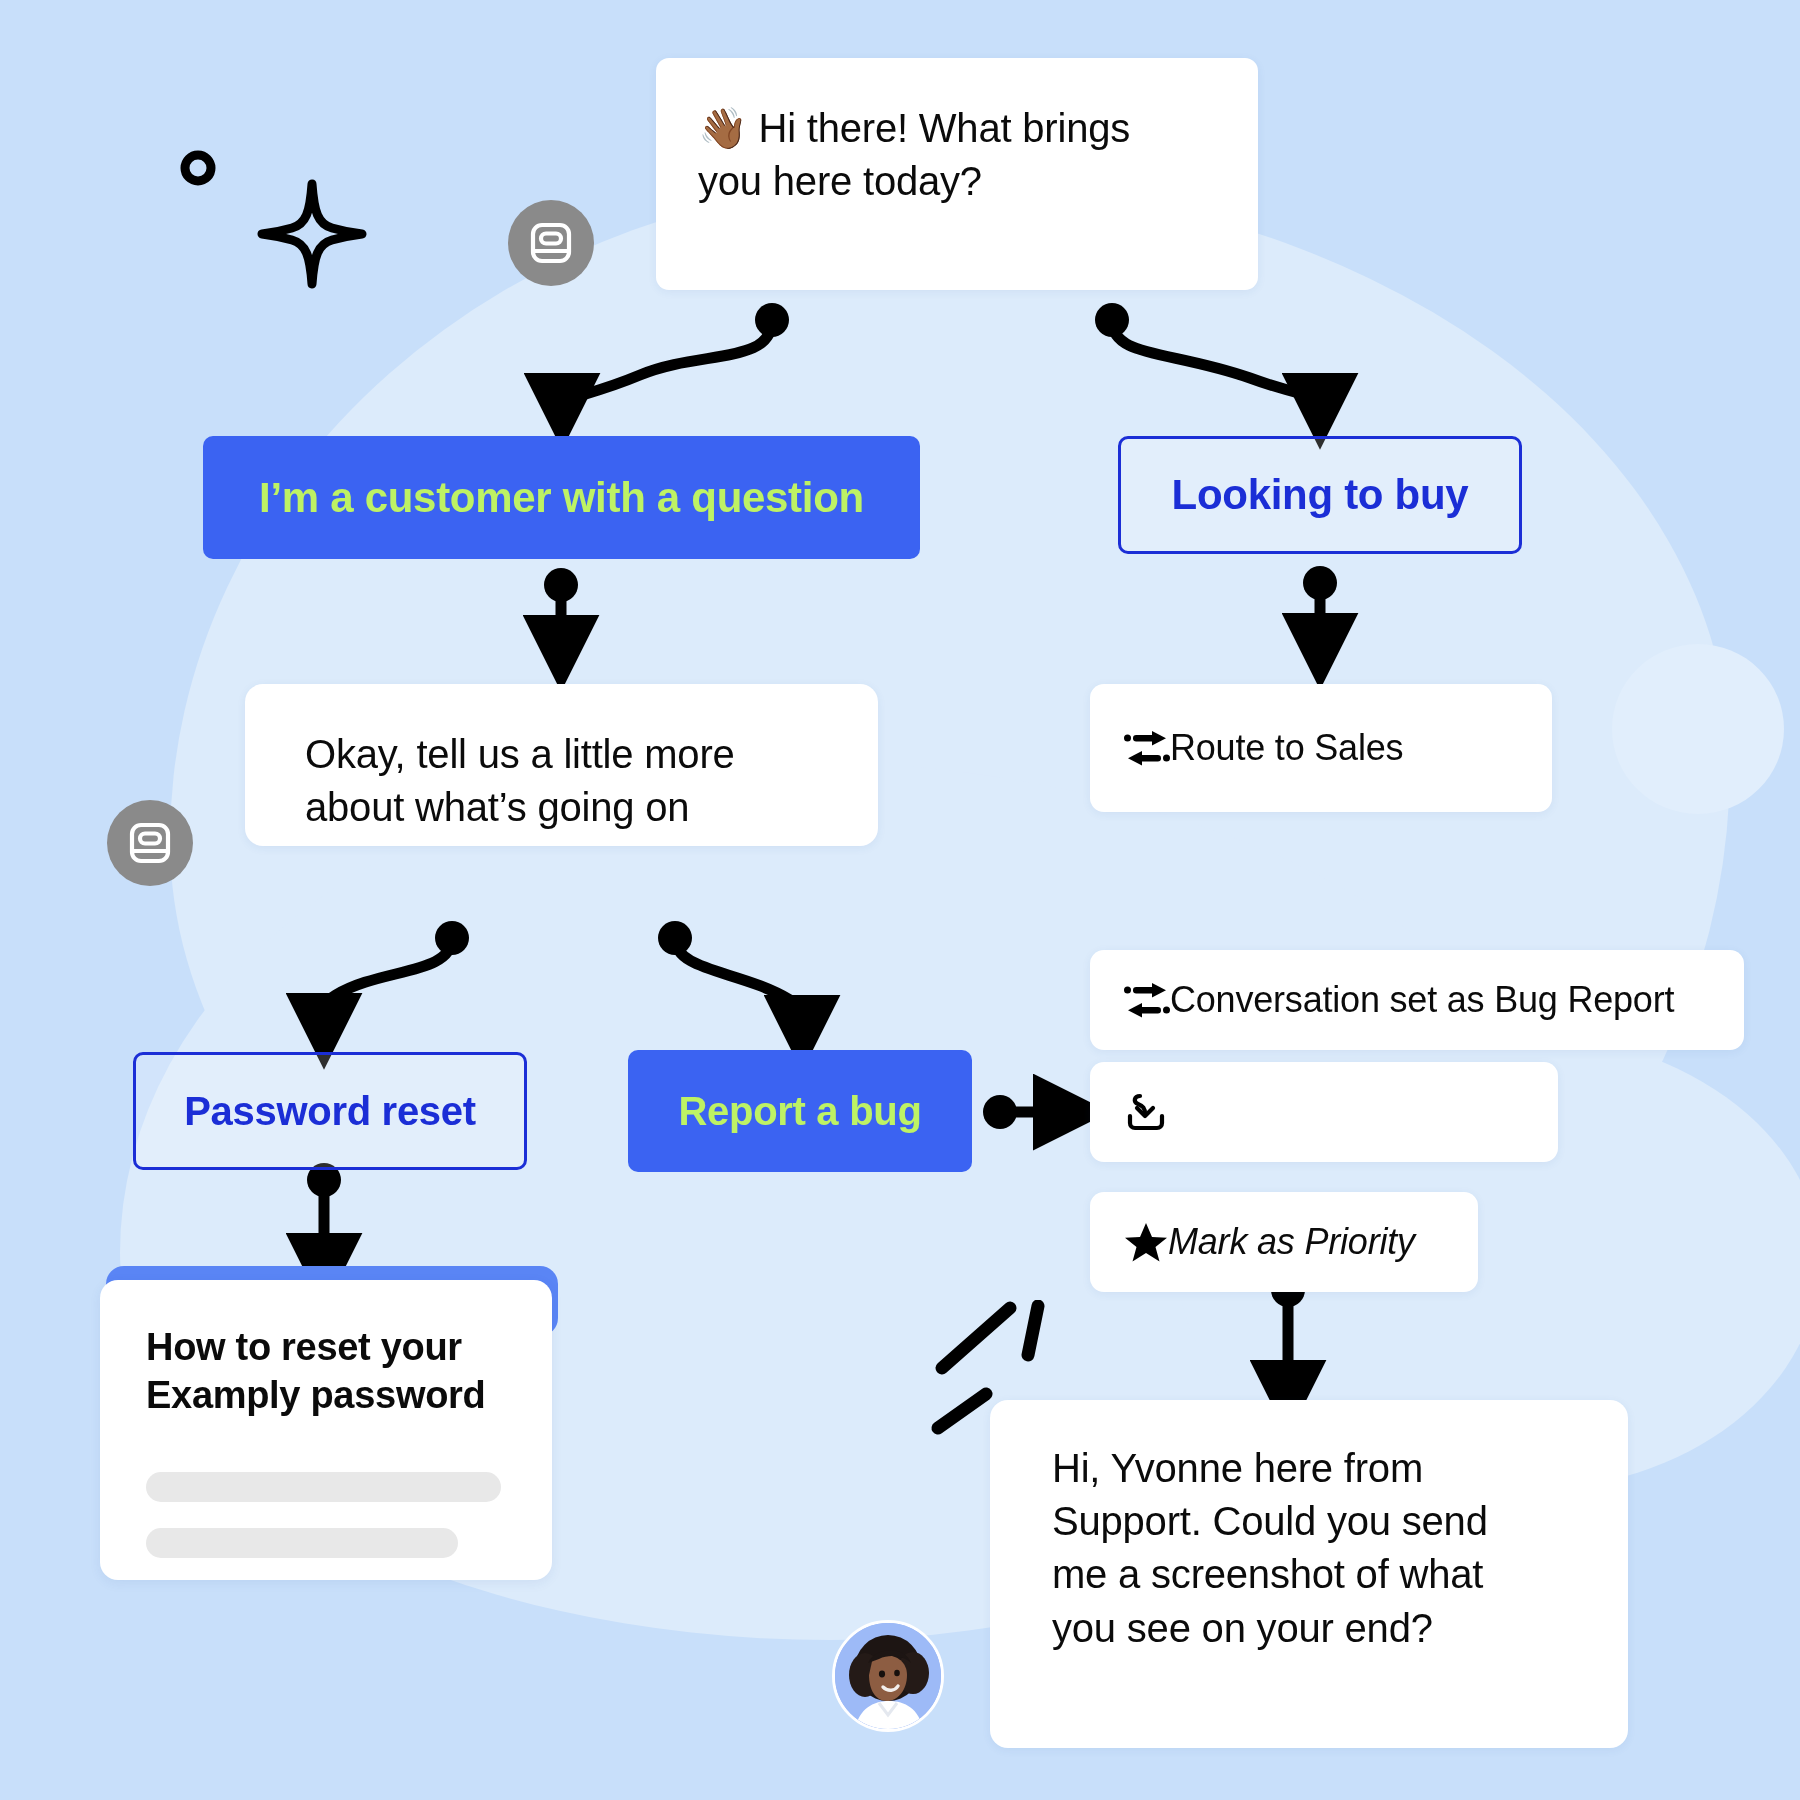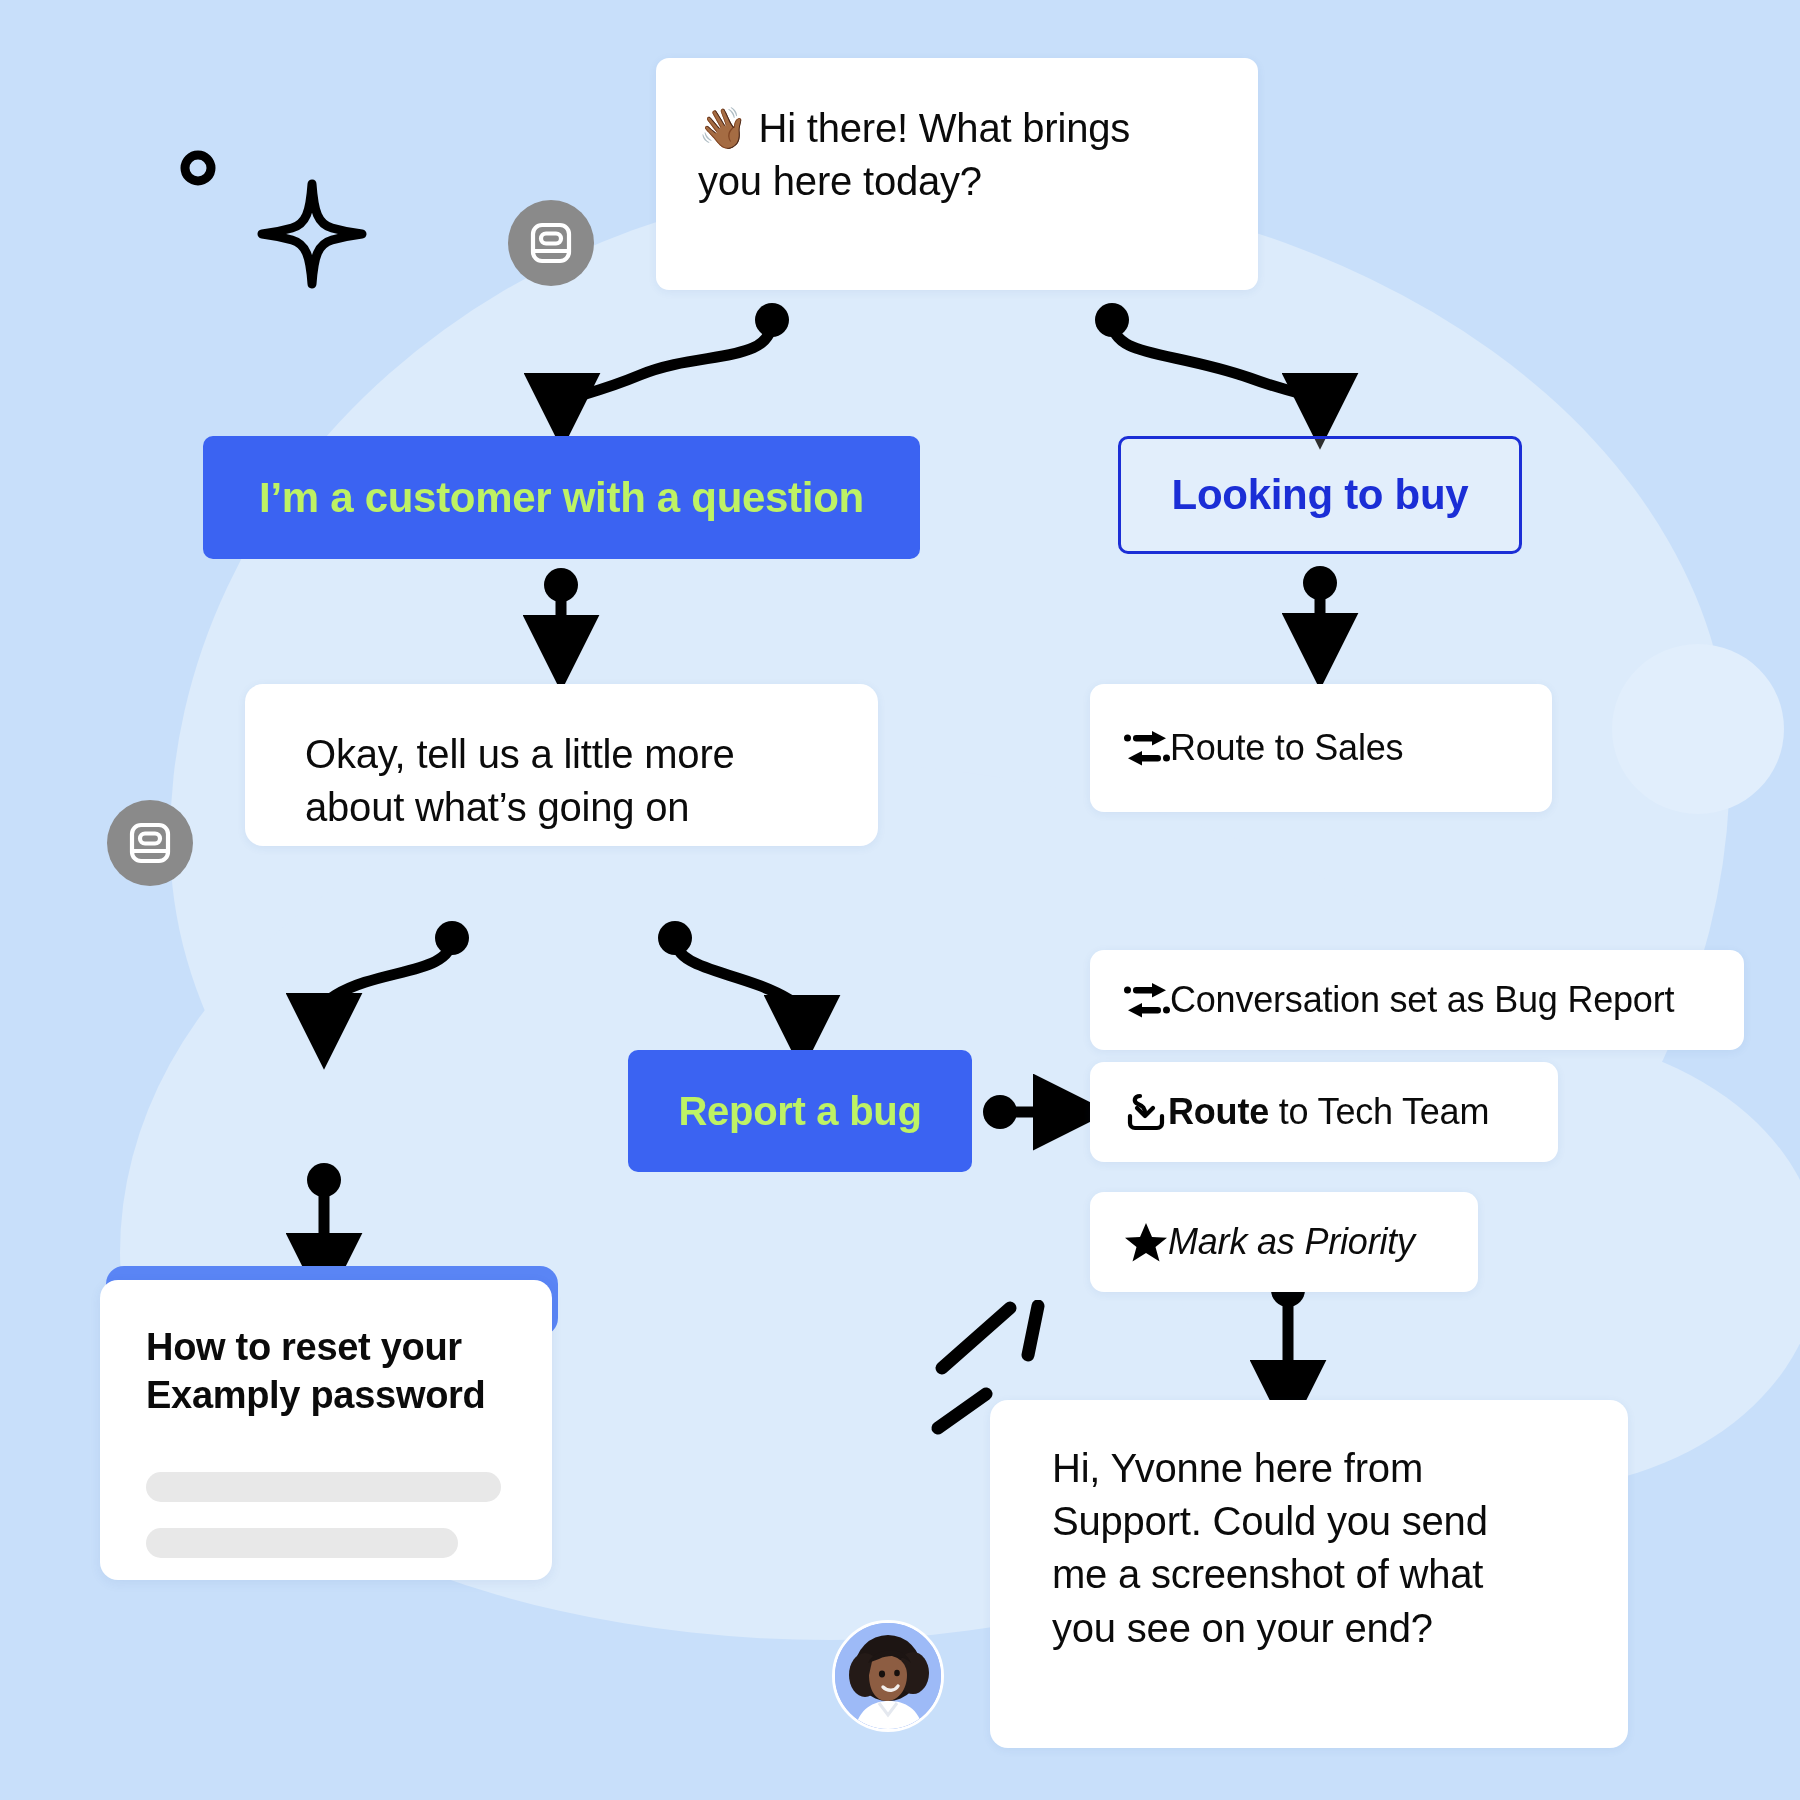--- a/index.html
+++ b/index.html
@@ -244,20 +244,23 @@
           <path d="M28 4 L42 11.2 L28 18.5 Z"></path>
           <circle cx="42.5" cy="31" r="3.5"></circle>
           <rect x="13" y="28" width="24" height="6.5" rx="3.2"></rect>
           <path d="M18 24 L4 31.2 L18 38.5 Z"></path>
         </g>
       </svg>
     </span>
     <span>Route to Sales</span>
   </div>
 
+  <div class="btn btn-outline" style="left:133px; top:1052px; width:394px; height:118px; font-size:40px;">
+    <span>Password reset</span>
+  </div>
 
   <div class="btn btn-solid" style="left:628px; top:1050px; width:344px; height:122px; font-size:40px;">
     <span>Report a bug</span>
   </div>
 
   <div class="chip" style="left:1090px; top:950px; width:654px; height:100px;">
     <span>
       <svg width="46" height="42" viewBox="0 0 46 42">
         <g fill="#000">
           <circle cx="3.5" cy="11" r="3.5"></circle>
@@ -275,23 +278,20 @@
   <div class="chip" style="left:1090px; top:1062px; width:468px; height:100px;">
     <span>
       <svg width="44" height="44" viewBox="0 0 44 44">
         <g fill="none" stroke="#000" stroke-width="4.2" stroke-linecap="round" stroke-linejoin="round">
           <path d="M16 6 C10 6 9 12 14 14 C19 16 21 18 21 24"></path>
           <path d="M13 18 L21 26 L29 18"></path>
           <path d="M6 26 L6 33 C6 36 8 38 11 38 L33 38 C36 38 38 36 38 33 L38 26"></path>
         </g>
       </svg>
     </span>
-    <span>
-      <b>Route</b><span> to Tech Team</span>
-    </span>
   </div>
 
   <div class="chip" style="left:1090px; top:1192px; width:388px; height:100px;font-style:italic;">
     <span>
       <svg width="44" height="42" viewBox="0 0 44 42">
         <path d="M22 2 L28 16 L43 16.8 L31.5 26 L35.5 40.5 L22 32 L8.5 40.5 L12.5 26 L1 16.8 L16 16 Z" fill="#000"></path>
       </svg>
     </span>
     <span>Mark as Priority</span>
   </div>

